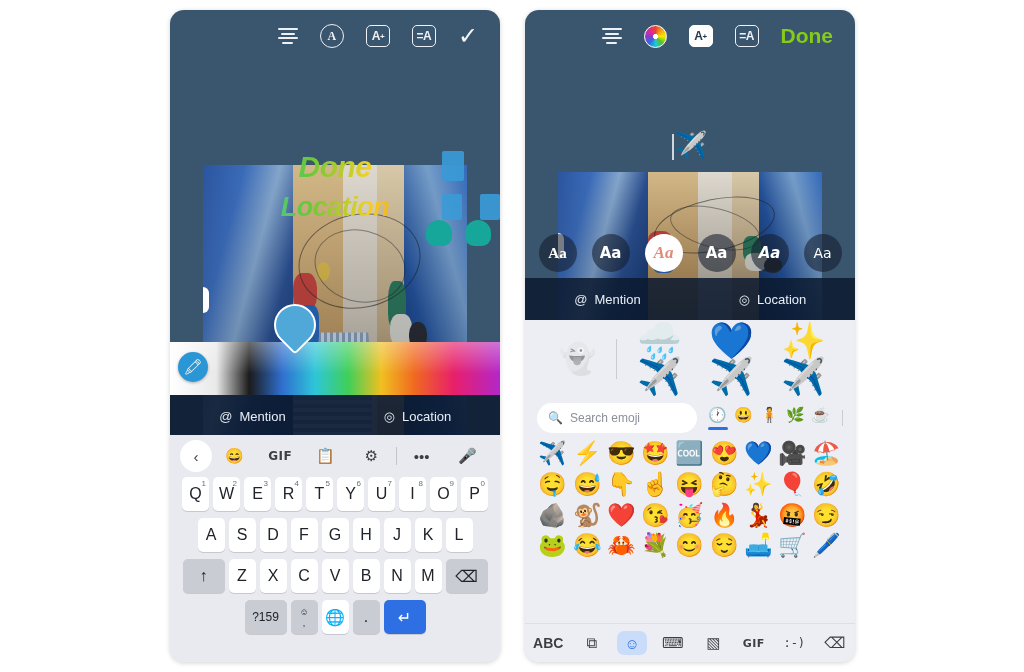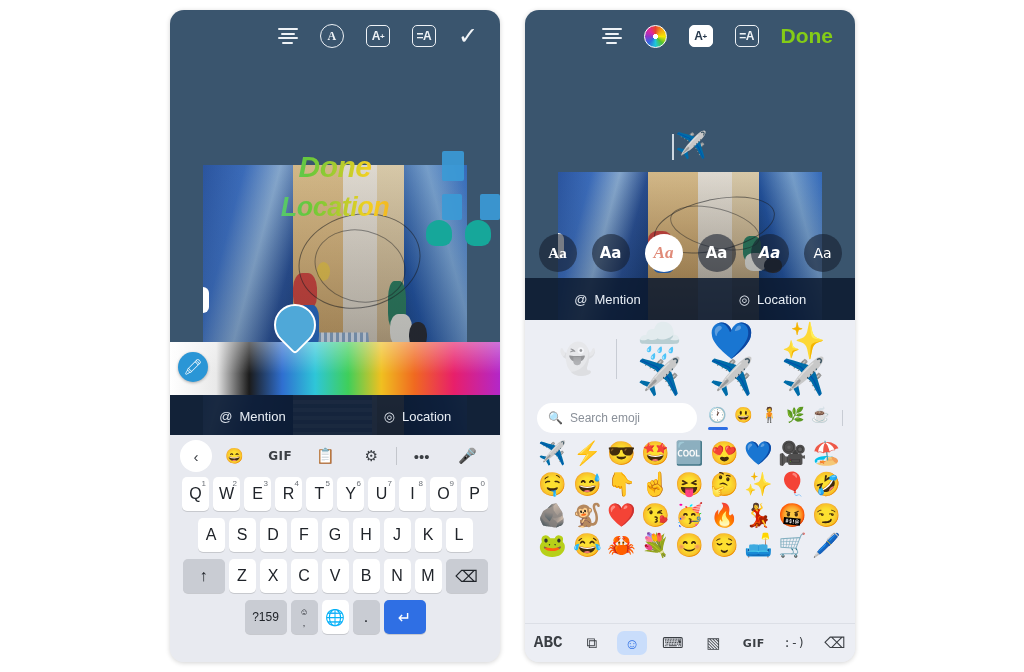--- a/index.html
+++ b/index.html
@@ -281,21 +281,21 @@
   .erow{display:flex;justify-content:space-between;padding:1px 12px;}
   .emo{font-size:23px;line-height:1.25;cursor:pointer;width:32px;text-align:center;}
 
   .bottombar{
     position:absolute;left:0;right:0;bottom:0;height:38px;
     display:flex;align-items:center;justify-content:space-around;
     background:#eceef4;border-top:1px solid #dcdfe6;
   }
   .bb{font-size:15px;color:#3b3f44;cursor:pointer;
       width:30px;height:24px;display:flex;align-items:center;justify-content:center;border-radius:7px;}
-  .bb.abc{font-size:16px;font-weight:bold;width:36px;font-family:Liberation Mono, monospace;}
+  .bb.abc{font-size:14px;font-weight:bold;width:36px;}
   .bb.sel{background:#c9ddfb;color:#2f6fe4;}
   .bb.gif{font-size:11px;font-weight:bold;letter-spacing:.5px;font-family:"DejaVu Sans", sans-serif;}
   .bb.smiley{font-size:12px;font-family:"DejaVu Sans Mono", monospace;}
 </style>
 </head>
 <body>
 
 <div class="stage">
 
   <div class="phone" id="phone-left">

